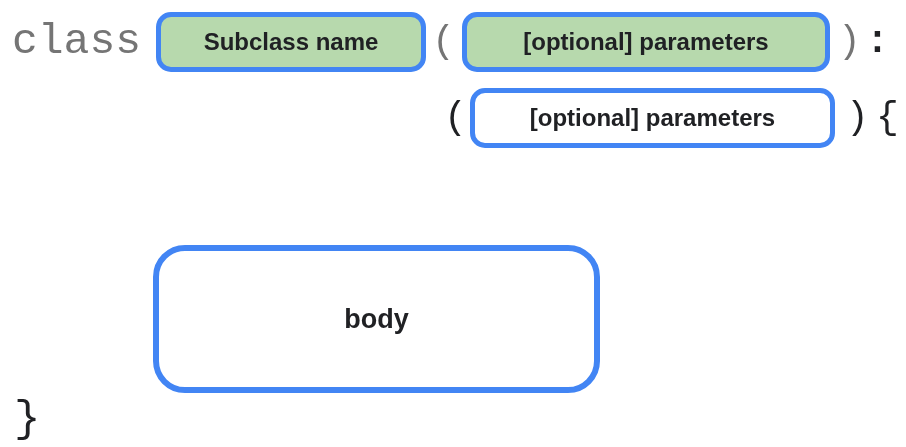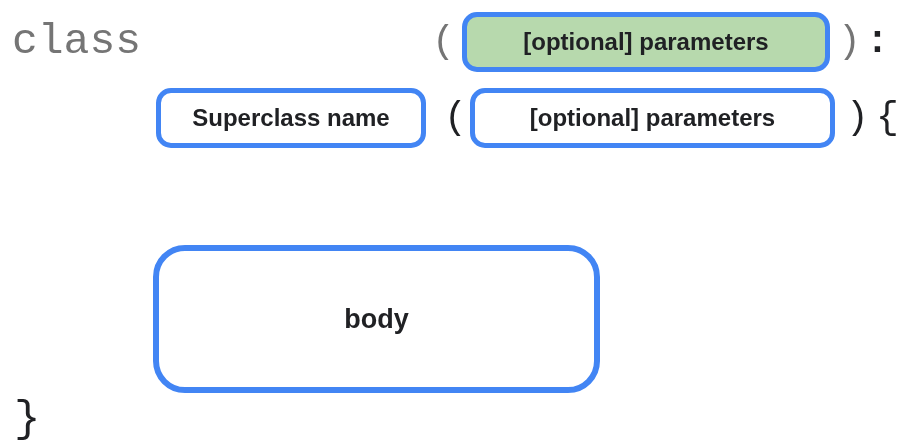--- a/index.html
+++ b/index.html
@@ -87,34 +87,34 @@
     font-size: 27px;
   }
 </style>
 </head>
 <body>
 
 <div class="stage">
 
   <span class="syntax kw" style="left:12px">class</span>
 
+  <div class="token green box-subclass">
+    <span>Subclass name</span>
+  </div>
 
   <span class="syntax punct-r1" style="left:432px">(</span>
 
   <div class="token green box-subparams">
     <span>[optional] parameters</span>
   </div>
 
   <span class="syntax punct-r1" style="left:838px">)</span>
 
   <span class="syntax punct-r1 colon" style="left:866px">:</span>
 
-  <div class="token box-superclass">
-    <span>Superclass name</span>
-  </div>
 
   <span class="syntax punct-r2" style="left:444px">(</span>
 
   <div class="token box-supparams">
     <span>[optional] parameters</span>
   </div>
 
   <span class="syntax punct-r2" style="left:846px">)</span>
 
   <span class="syntax punct-r2" style="left:876px">{</span>

